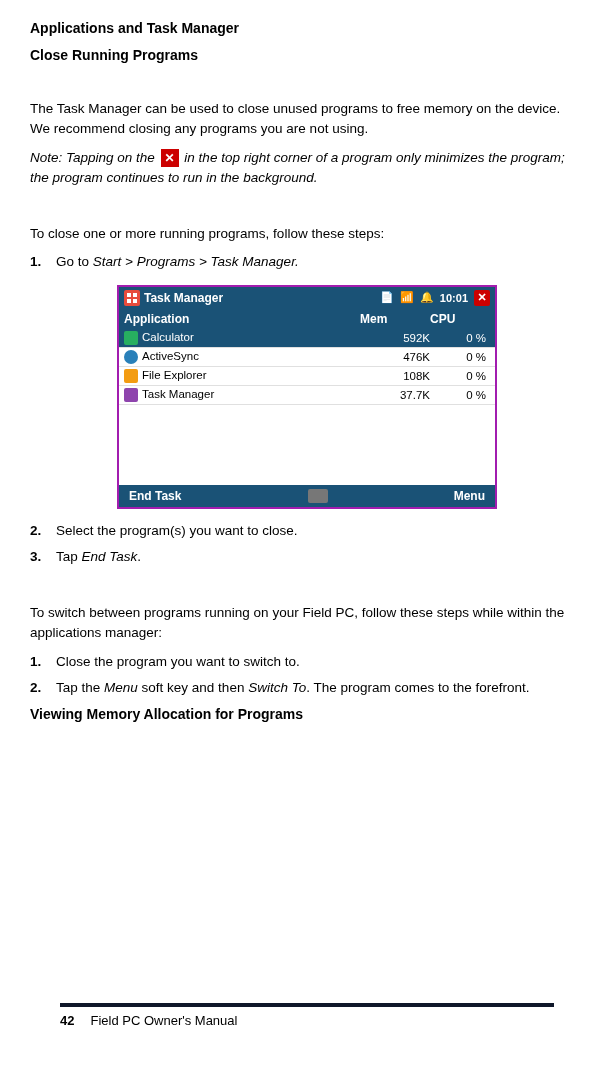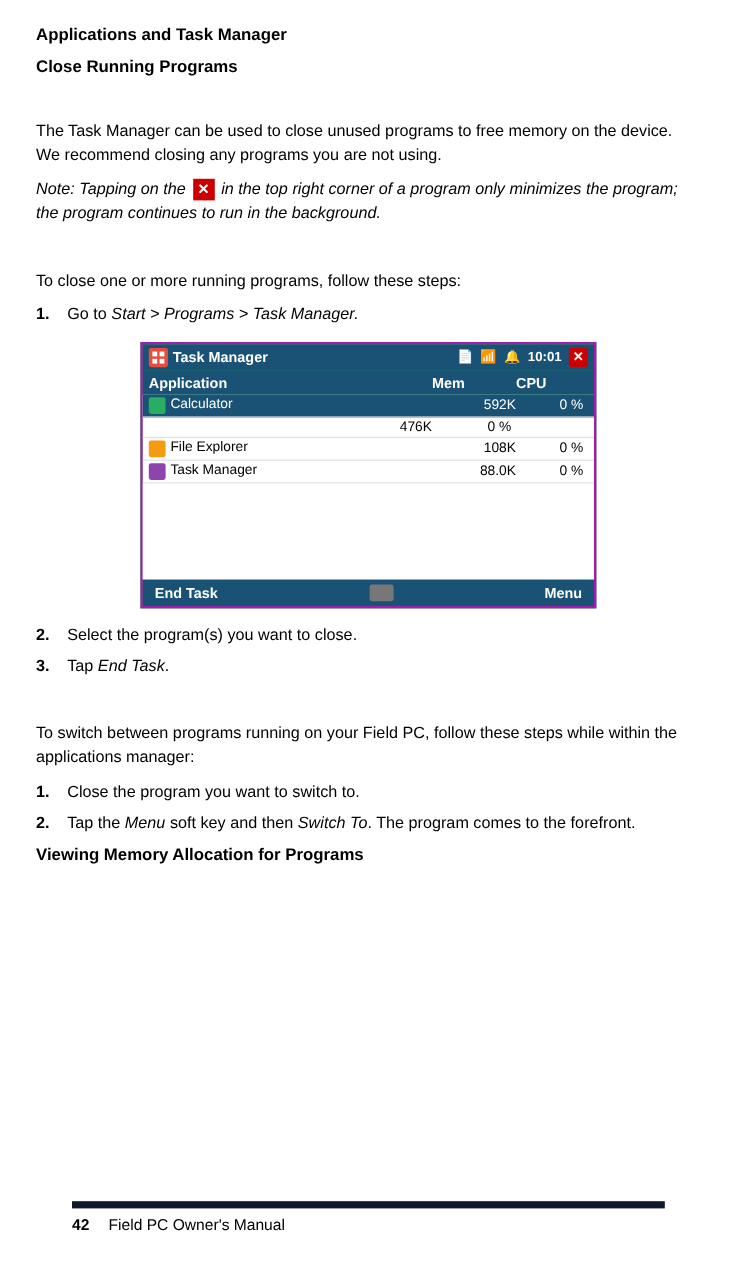--- a/index.html
+++ b/index.html
@@ -227,21 +227,21 @@
     }
 
     
     .page-footer {
       position: absolute;
       bottom: 20px;
       left: 30px;
       right: 30px;
       display: flex;
       align-items: flex-end;
-      border-top: 6px solid #0f172a;
+      border-top: 4px solid #0f172a;
       padding-top: 6px;
       margin-top: 20px;
     }
 
     .page-number {
       font-size: 13px;
       font-weight: bold;
     }
 
     .footer-text {
@@ -320,39 +320,43 @@
           <div class="tm-row selected">
             <div class="tm-row-name">
               <span class="app-icon app-icon-calc"></span>
               <span>Calculator</span>
             </div>
             <div class="col-mem">592K</div>
             <div class="col-cpu">0 %</div>
           </div>
 
           <div class="tm-row">
+            <div class="tm-row-name">
+              <span class="app-icon app-icon-sync"></span>
+              <span>ActiveSync</span>
+            </div>
             <div class="col-mem">476K</div>
             <div class="col-cpu">0 %</div>
           </div>
 
           <div class="tm-row">
             <div class="tm-row-name">
               <span class="app-icon app-icon-explorer"></span>
               <span>File Explorer</span>
             </div>
             <div class="col-mem">108K</div>
             <div class="col-cpu">0 %</div>
           </div>
 
           <div class="tm-row">
             <div class="tm-row-name">
               <span class="app-icon app-icon-taskmgr"></span>
               <span>Task Manager</span>
             </div>
-            <div class="col-mem">88.0K</div>
+            <div class="col-mem">37.7K</div>
             <div class="col-cpu">0 %</div>
           </div>
 
           <div class="tm-empty-space"></div>
         </div>
 
         <div class="tm-toolbar">
           <span>End Task</span>
           <div class="tm-toolbar-center">
             <span class="tm-kbd-icon"></span>

